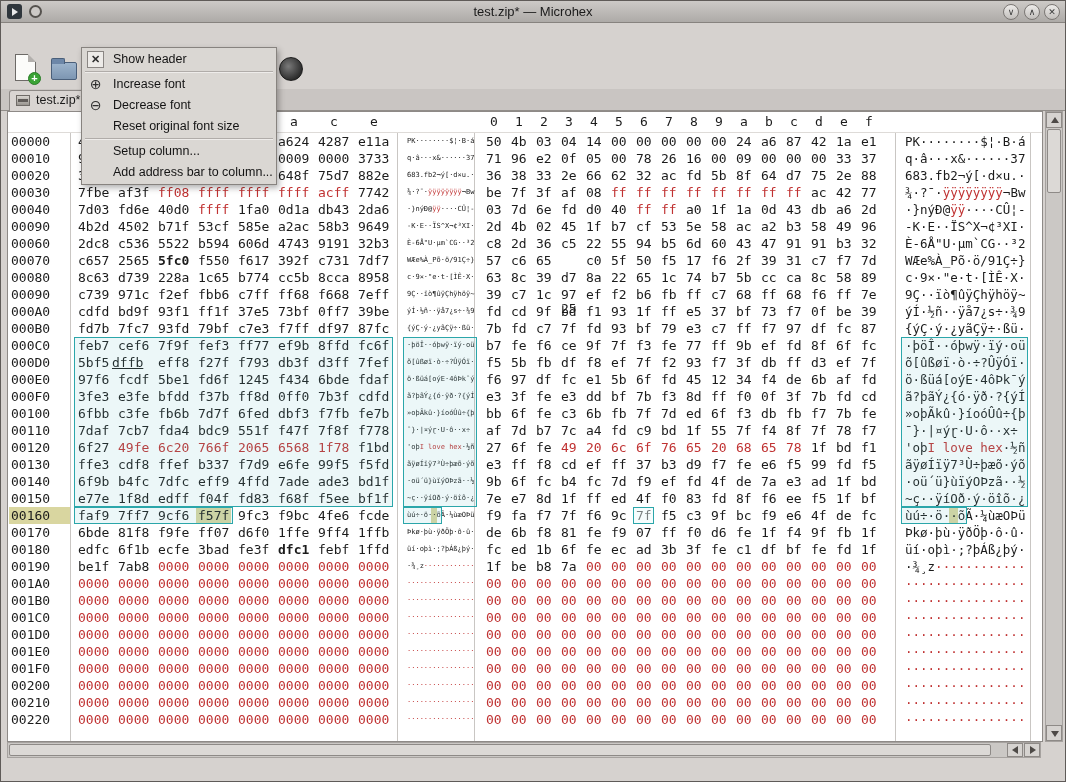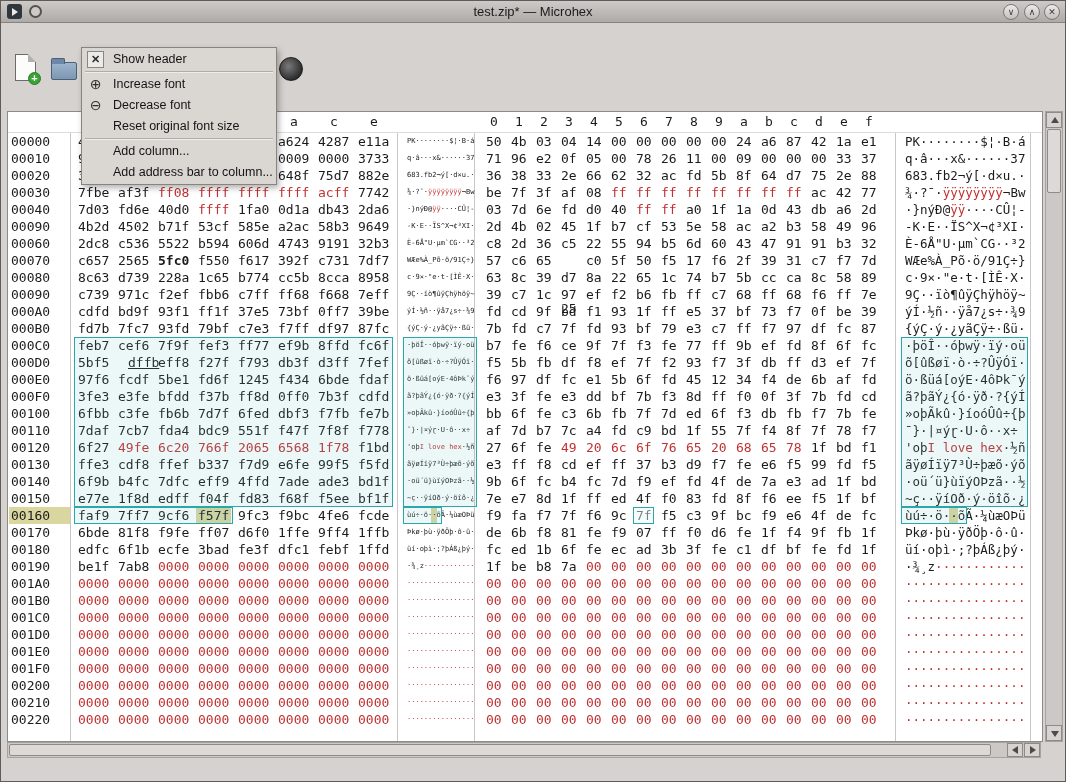--- a/index.html
+++ b/index.html
@@ -116,20 +116,26 @@
       </div>
     </div>
     <div class="tb-btn tb2">
       <div class="icon-folder"></div>
     </div>
     <div class="tb-btn tb3">
       <div class="icon-clamp"></div>
     </div>
   </div>
 
+  <div class="tabbar">
+    <div class="tab">
+      <span class="tab-icon"></span>
+      <span>test.zip*</span>
+    </div>
+  </div>
 
   <div class="hexframe">
       <div class="vline" style="left: 62px;"></div>
       <div class="vline" style="left: 389px;"></div>
       <div class="vline" style="left: 466px;"></div>
       <div class="vline" style="left: 887px;"></div>
       <div class="vline" style="left: 1022px;"></div>
       <div class="hex-header">
         <span class="hcell" style="left: 82px;">0</span>
         <span class="hcell" style="left: 122px;">2</span>
@@ -196,21 +202,21 @@
         <span class="cell " style="left: 310px;">0000</span>
         <span class="cell " style="left: 350px;">3733</span>
         <span class="cell " style="left: 478px;">71</span>
         <span class="cell " style="left: 503px;">96</span>
         <span class="cell " style="left: 528px;">e2</span>
         <span class="cell " style="left: 553px;">0f</span>
         <span class="cell " style="left: 578px;">05</span>
         <span class="cell " style="left: 603px;">00</span>
         <span class="cell " style="left: 628px;">78</span>
         <span class="cell " style="left: 653px;">26</span>
-        <span class="cell " style="left: 678px;">11</span>
+        <span class="cell " style="left: 678px;">16</span>
         <span class="cell " style="left: 703px;">00</span>
         <span class="cell " style="left: 728px;">09</span>
         <span class="cell " style="left: 753px;">00</span>
         <span class="cell " style="left: 778px;">00</span>
         <span class="cell " style="left: 803px;">00</span>
         <span class="cell " style="left: 828px;">33</span>
         <span class="cell " style="left: 853px;">37</span>
         <span class="cell narrowtext" style="left: 399px;"><span>q·â···x&amp;······37</span></span>
         <span class="cell chartext" style="left: 897px;"><span>q·â···x&amp;······37</span></span>
       </div>
@@ -529,21 +535,21 @@
         <span class="cell " style="left: 778px;">fd</span>
         <span class="cell " style="left: 803px;">8f</span>
         <span class="cell " style="left: 828px;">6f</span>
         <span class="cell " style="left: 853px;">fc</span>
         <span class="cell narrowtext" style="left: 399px;"><span>·þöÎ··óþwÿ·ïý·oü</span></span>
         <span class="cell chartext" style="left: 897px;"><span>·þöÎ··óþwÿ·ïý·oü</span></span>
       </div>
       <div class="hexrow" style="top: 242px;">
         <span class="cell addr" style="left: 3px;">000D0</span>
         <span class="cell " style="left: 70px;">5bf5</span>
-        <span class="cell " style="left: 120px; text-decoration: underline;">dffb</span>
+        <span class="cell " style="left: 104px; text-decoration: underline;">dffb</span>
         <span class="cell " style="left: 150px;">eff8</span>
         <span class="cell " style="left: 190px;">f27f</span>
         <span class="cell " style="left: 230px;">f793</span>
         <span class="cell " style="left: 270px;">db3f</span>
         <span class="cell " style="left: 310px;">d3ff</span>
         <span class="cell " style="left: 350px;">7fef</span>
         <span class="cell " style="left: 478px;">f5</span>
         <span class="cell " style="left: 503px;">5b</span>
         <span class="cell " style="left: 528px;">fb</span>
         <span class="cell " style="left: 553px;">df</span>
@@ -852,21 +858,21 @@
         <span class="cell narrowtext" style="left: 399px;"><span>Þkø·þù·ÿðÖþ·ô·û·</span></span>
         <span class="cell chartext" style="left: 897px;"><span>Þkø·þù·ÿðÖþ·ô·û·</span></span>
       </div>
       <div class="hexrow" style="top: 429px;">
         <span class="cell addr" style="left: 3px;">00180</span>
         <span class="cell " style="left: 70px;">edfc</span>
         <span class="cell " style="left: 110px;">6f1b</span>
         <span class="cell " style="left: 150px;">ecfe</span>
         <span class="cell " style="left: 190px;">3bad</span>
         <span class="cell " style="left: 230px;">fe3f</span>
-        <span class="cell " style="left: 270px;">dfc1</span>
+        <span class="cell " style="left: 270px; font-weight: bold;">dfc1</span>
         <span class="cell " style="left: 310px;">febf</span>
         <span class="cell " style="left: 350px;">1ffd</span>
         <span class="cell " style="left: 478px;">fc</span>
         <span class="cell " style="left: 503px;">ed</span>
         <span class="cell " style="left: 528px;">1b</span>
         <span class="cell " style="left: 553px;">6f</span>
         <span class="cell " style="left: 578px;">fe</span>
         <span class="cell " style="left: 603px;">ec</span>
         <span class="cell " style="left: 628px;">ad</span>
         <span class="cell " style="left: 653px;">3b</span>
@@ -1205,17 +1211,17 @@
   </div>
 
 
   <div class="menu">
       <div class="menu-item"><span class="mi-icon checkbox-checked">✕</span><span>Show header</span></div>
       <div class="menu-sep"></div>
       <div class="menu-item"><span class="mi-icon zoom-in">⊕</span><span>Increase font</span></div>
       <div class="menu-item"><span class="mi-icon zoom-out">⊖</span><span>Decrease font</span></div>
       <div class="menu-item"><span>Reset original font size</span></div>
       <div class="menu-sep"></div>
-      <div class="menu-item"><span>Add column...</span></div>
+      <div class="menu-item"><span>Setup column...</span></div>
       <div class="menu-item"><span>Add address bar to column...</span></div>
     </div>
 
 </div>
 
 </body></html>

